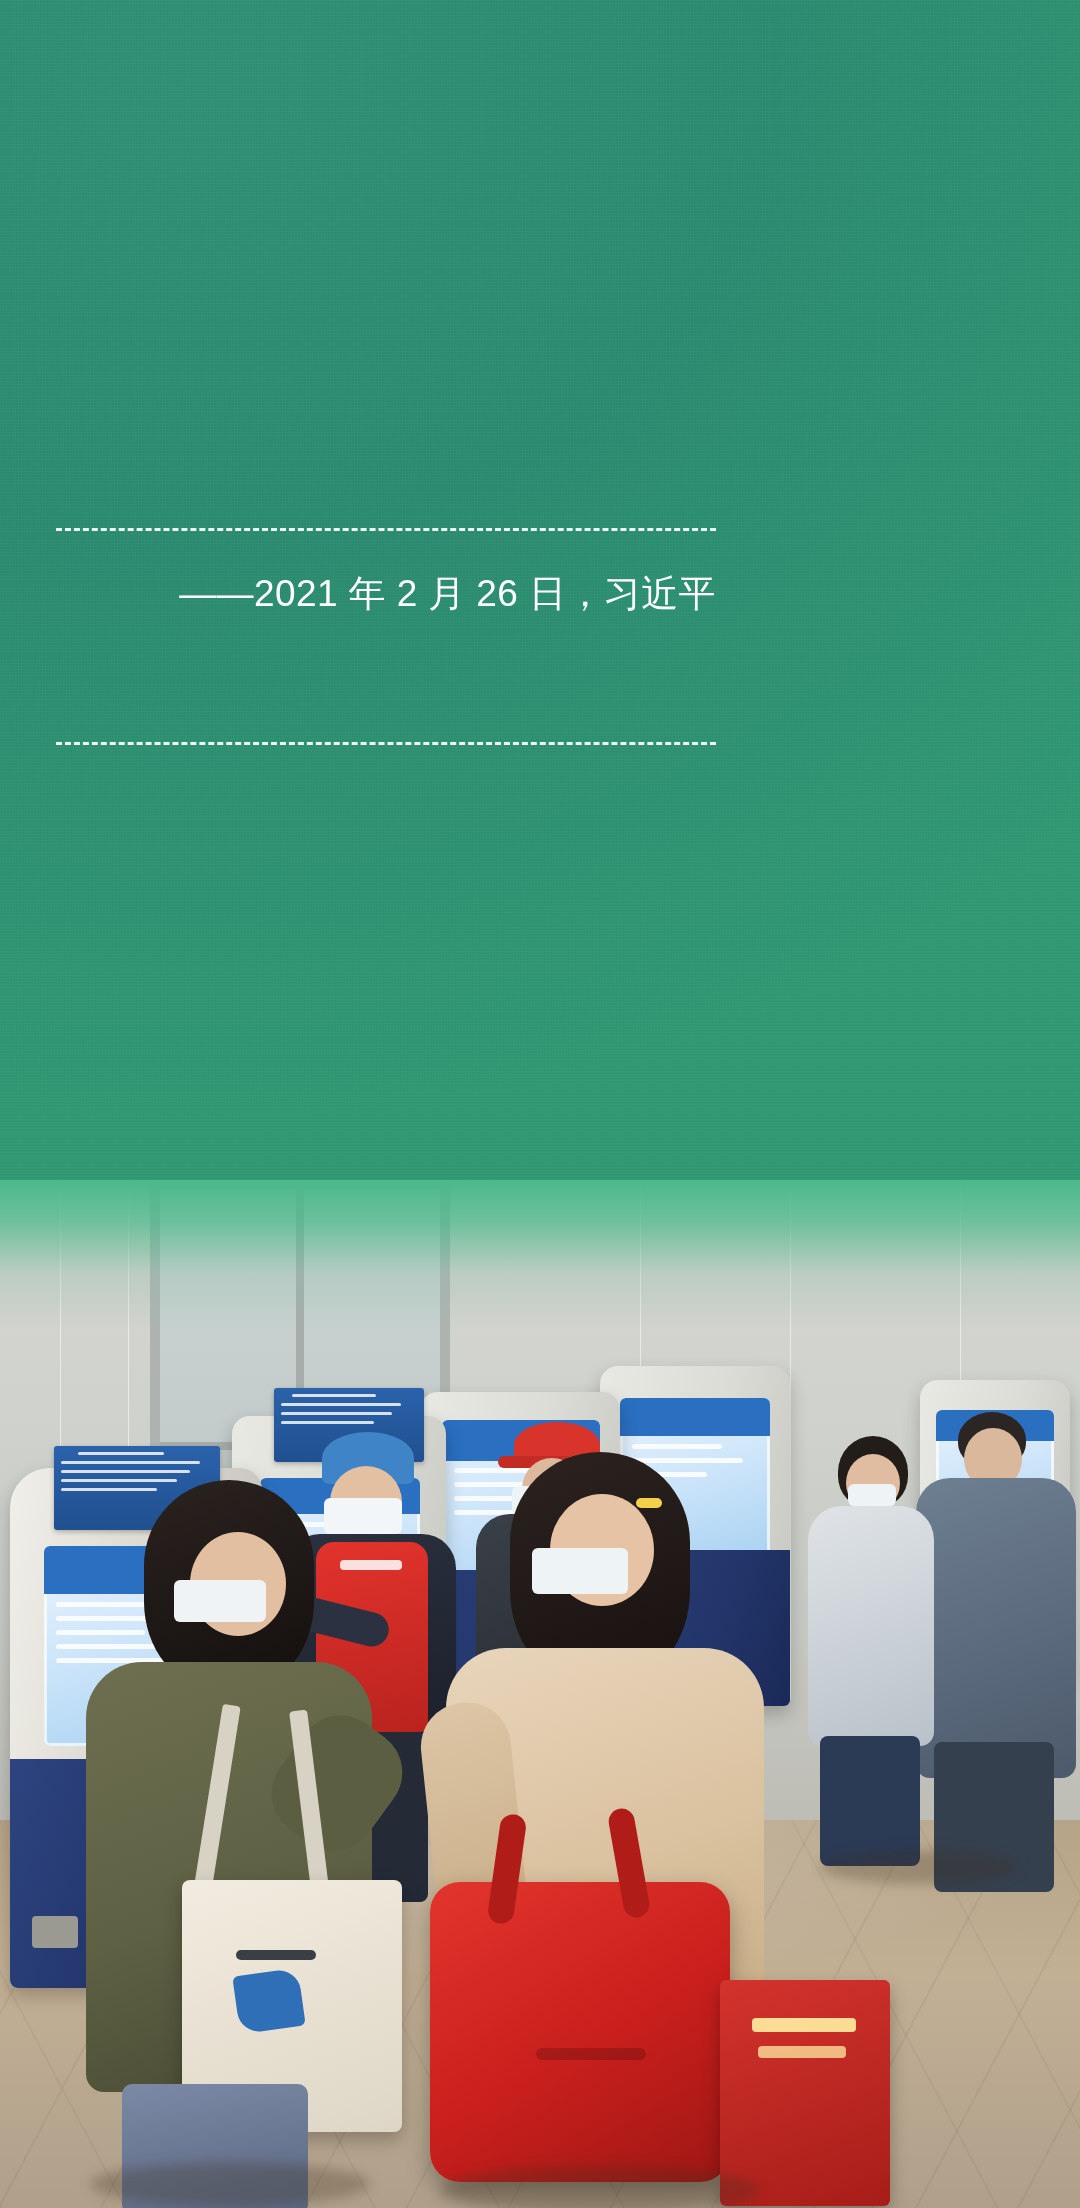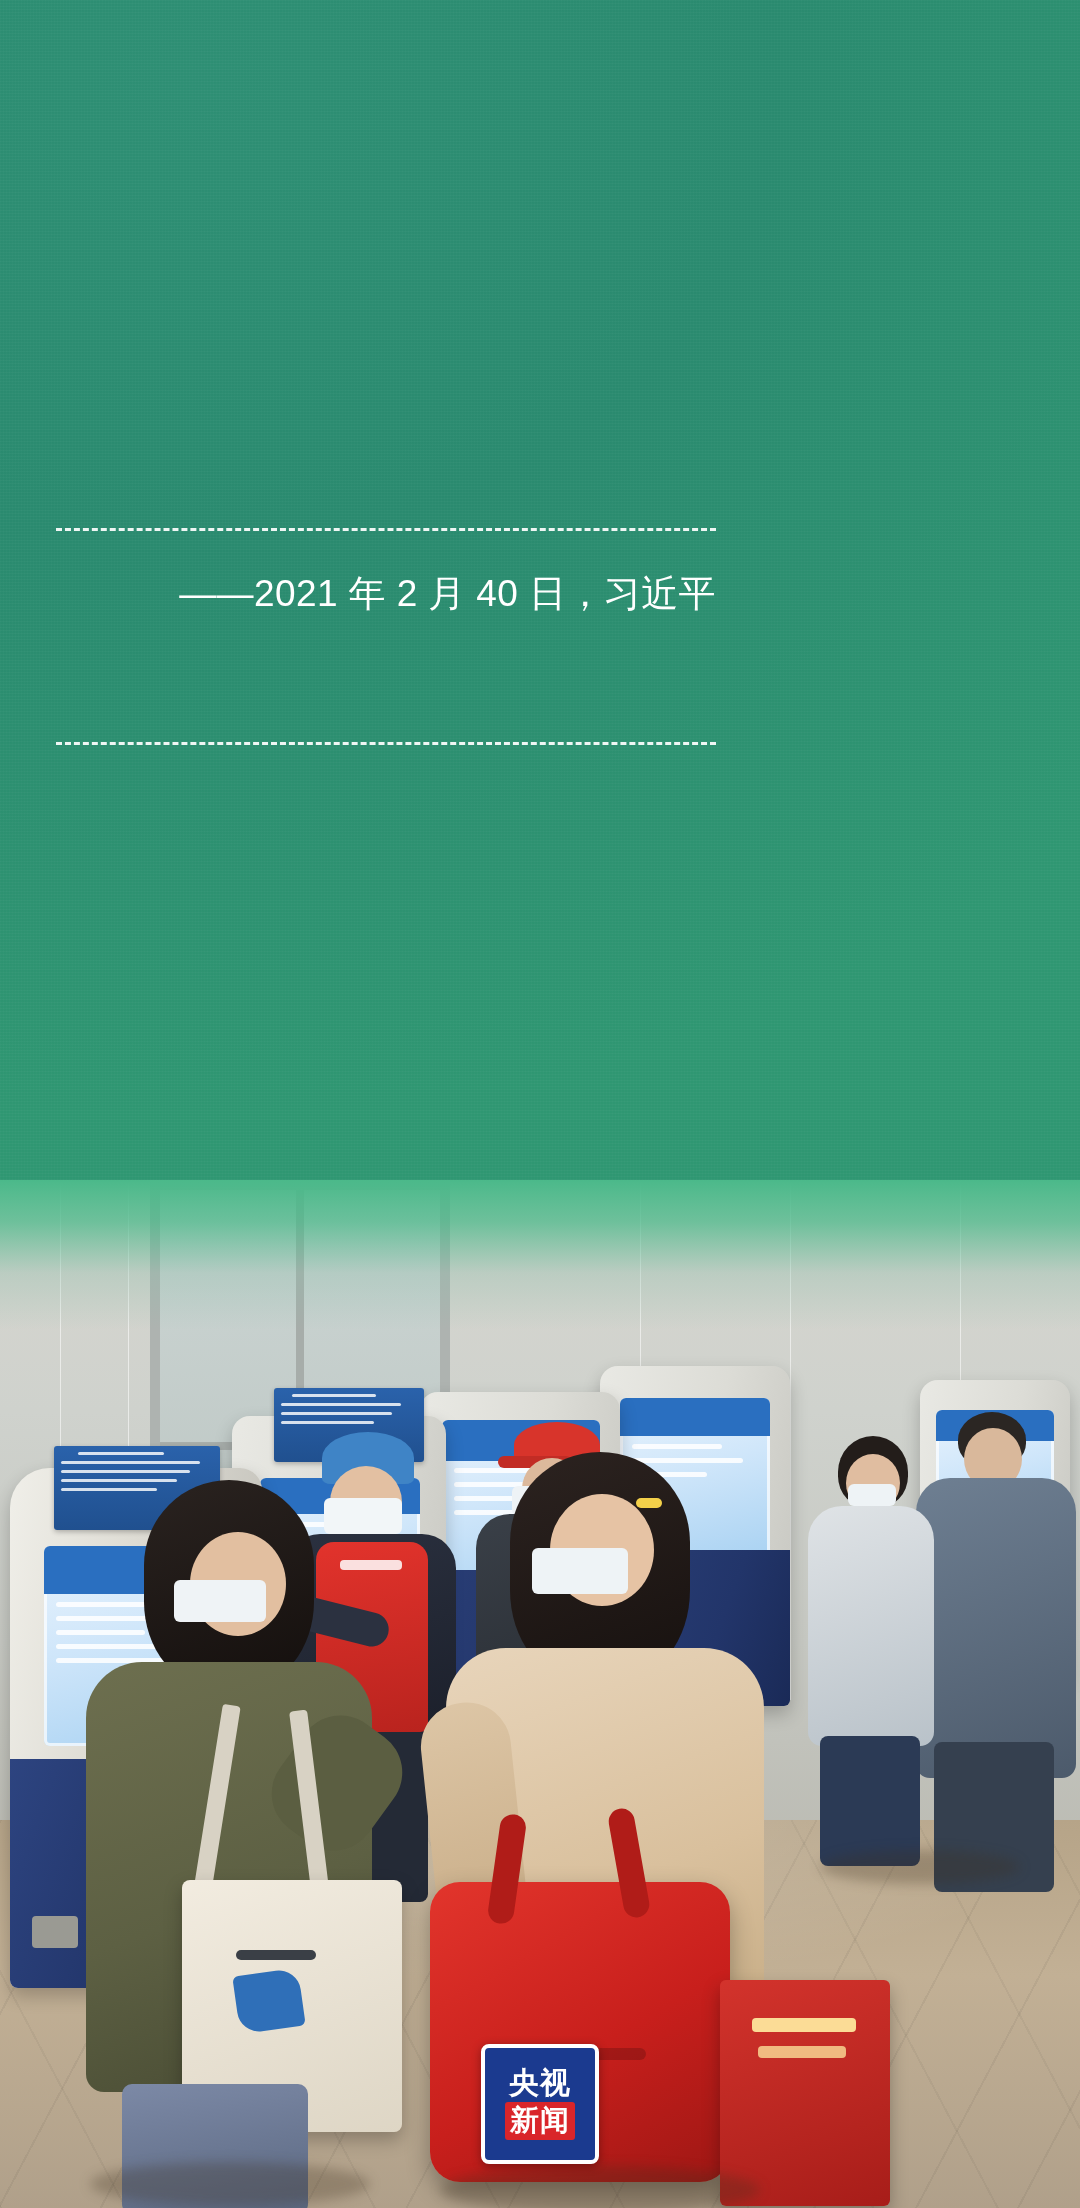--- a/index.html
+++ b/index.html
@@ -178,21 +178,21 @@
 
 <div class="poster">
 
   <div class="bg-green"></div>
 
 
   <div class="rule top"></div>
   <div class="rule bottom"></div>
 
   <div class="attrib">
-    <span>——2021 年 2 月 40 日，习近平</span>
+    <span>——2021 年 2 月 26 日，习近平</span>
   </div>
 
   <div class="photo">
     <div class="photo-fade"></div>
 
     <div class="scene">
 
       <div class="wall"></div>
       <div class="floor"></div>
 
@@ -355,18 +355,14 @@
       <div style="position:absolute;left:752px;top:838px;width:104px;height:14px;background:rgba(255,235,160,.92);border-radius:4px;"></div>
       <div style="position:absolute;left:758px;top:866px;width:88px;height:12px;background:rgba(255,235,160,.75);border-radius:4px;"></div>
 
       <div class="shadow" style="left:90px;top:982px;width:280px;height:44px;"></div>
       <div class="shadow" style="left:440px;top:986px;width:320px;height:48px;"></div>
       <div class="shadow" style="left:820px;top:670px;width:200px;height:34px;"></div>
 
     </div>
   </div>
 
-  <div class="logo">
-    <div class="l-top">央视</div>
-    <div class="l-bot">新闻</div>
-  </div>
 
 </div>
 
 </body></html>

